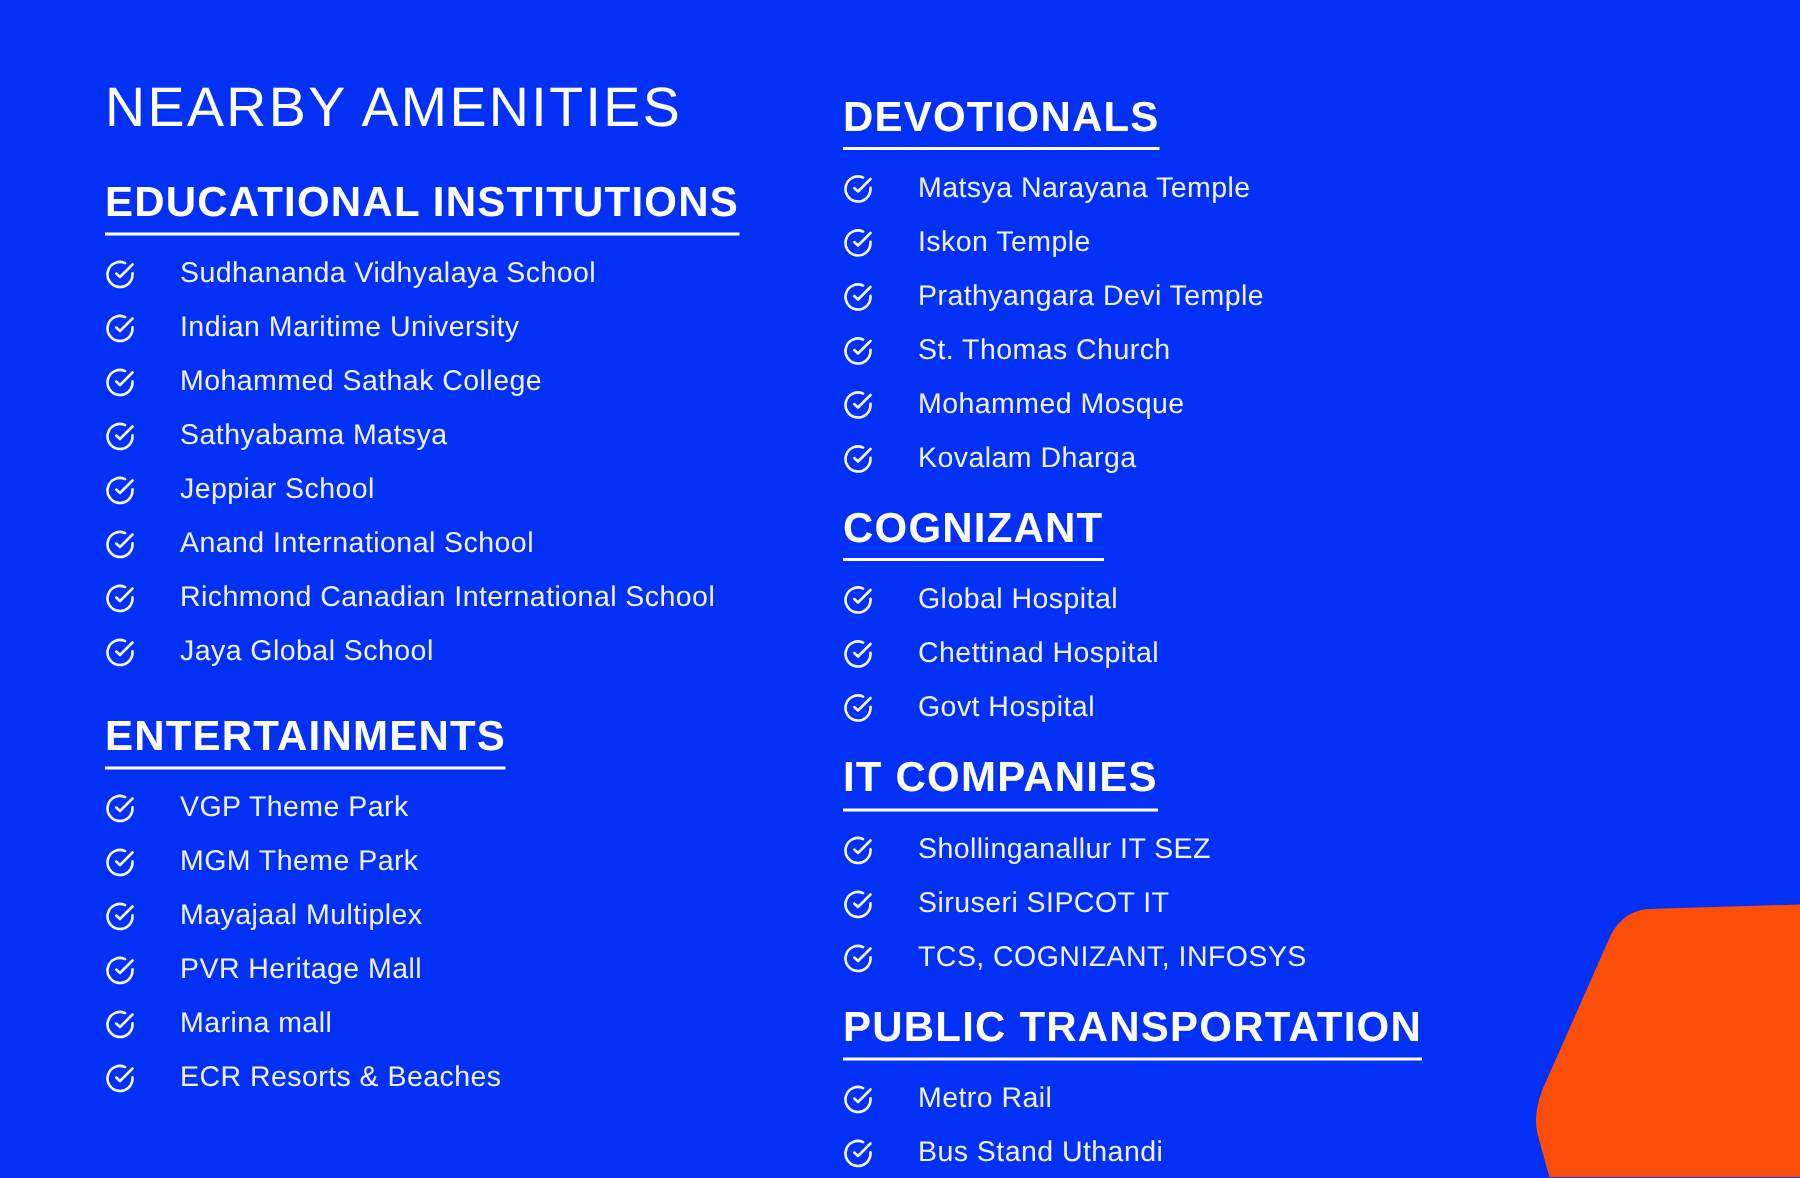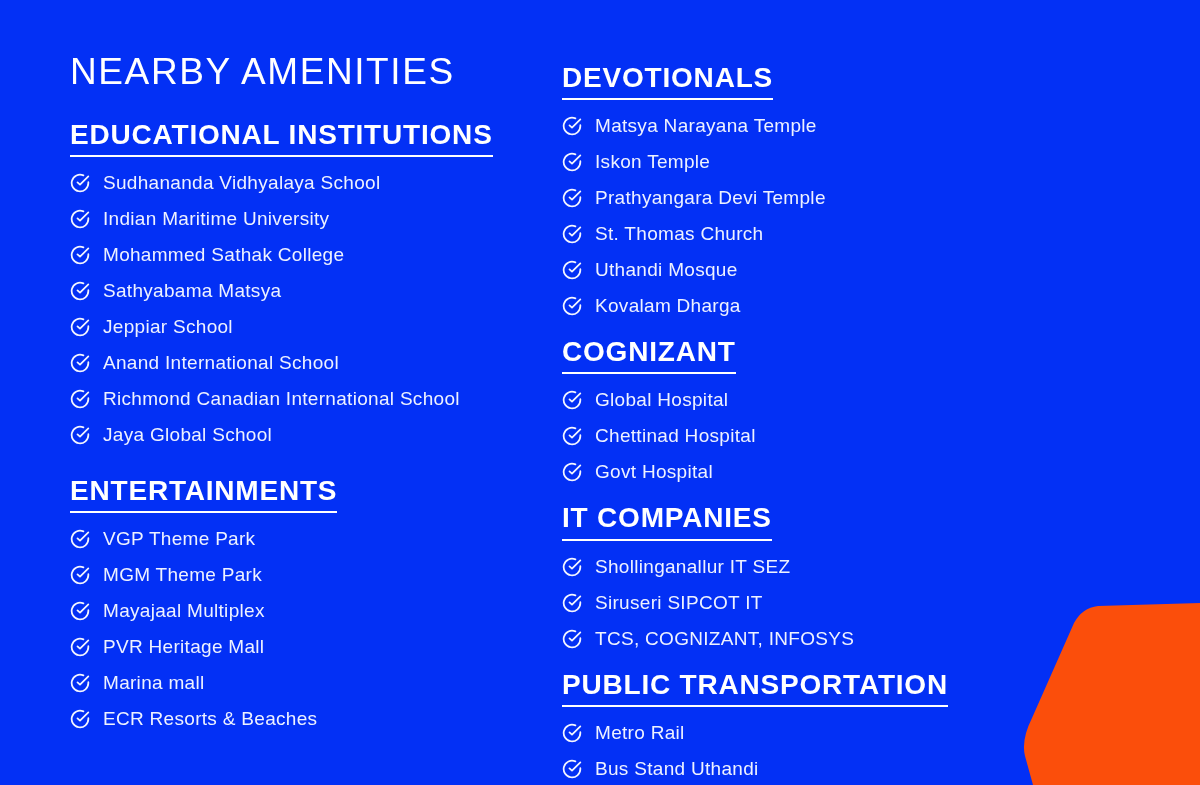--- a/index.html
+++ b/index.html
@@ -46,21 +46,21 @@
 
   ul.amenity-list {
     list-style: none;
     margin: 8px 0 0 0;
     padding: 0;
   }
   li.amenity-item {
     display: flex;
     align-items: center;
     height: 36px;
-    gap: 13px;
+    gap: 30px;
     color: #eef2ff;
     font-size: 19px;
     letter-spacing: 0.3px;
     white-space: nowrap;
   }
   li.amenity-item svg {
     width: 20px;
     height: 20px;
     flex: none;
     stroke: #f3f5ff;
@@ -254,21 +254,21 @@
               </span>
               <span>St. Thomas Church</span>
             </li>
             <li class="amenity-item">
               <span style="display: inline-flex;">
                 <svg viewBox="0 0 24 24" fill="none" stroke-width="2.1" stroke-linecap="round" stroke-linejoin="round">
                   <path d="M22 11.08V12a10 10 0 1 1-5.93-9.14"></path>
                   <polyline points="22 4 12 14.01 9 11.27"></polyline>
                 </svg>
               </span>
-              <span>Uthandi Mosque</span>
+              <span>Mohammed Mosque</span>
             </li>
             <li class="amenity-item">
               <span style="display: inline-flex;">
                 <svg viewBox="0 0 24 24" fill="none" stroke-width="2.1" stroke-linecap="round" stroke-linejoin="round">
                   <path d="M22 11.08V12a10 10 0 1 1-5.93-9.14"></path>
                   <polyline points="22 4 12 14.01 9 11.27"></polyline>
                 </svg>
               </span>
               <span>Kovalam Dharga</span>
             </li>

